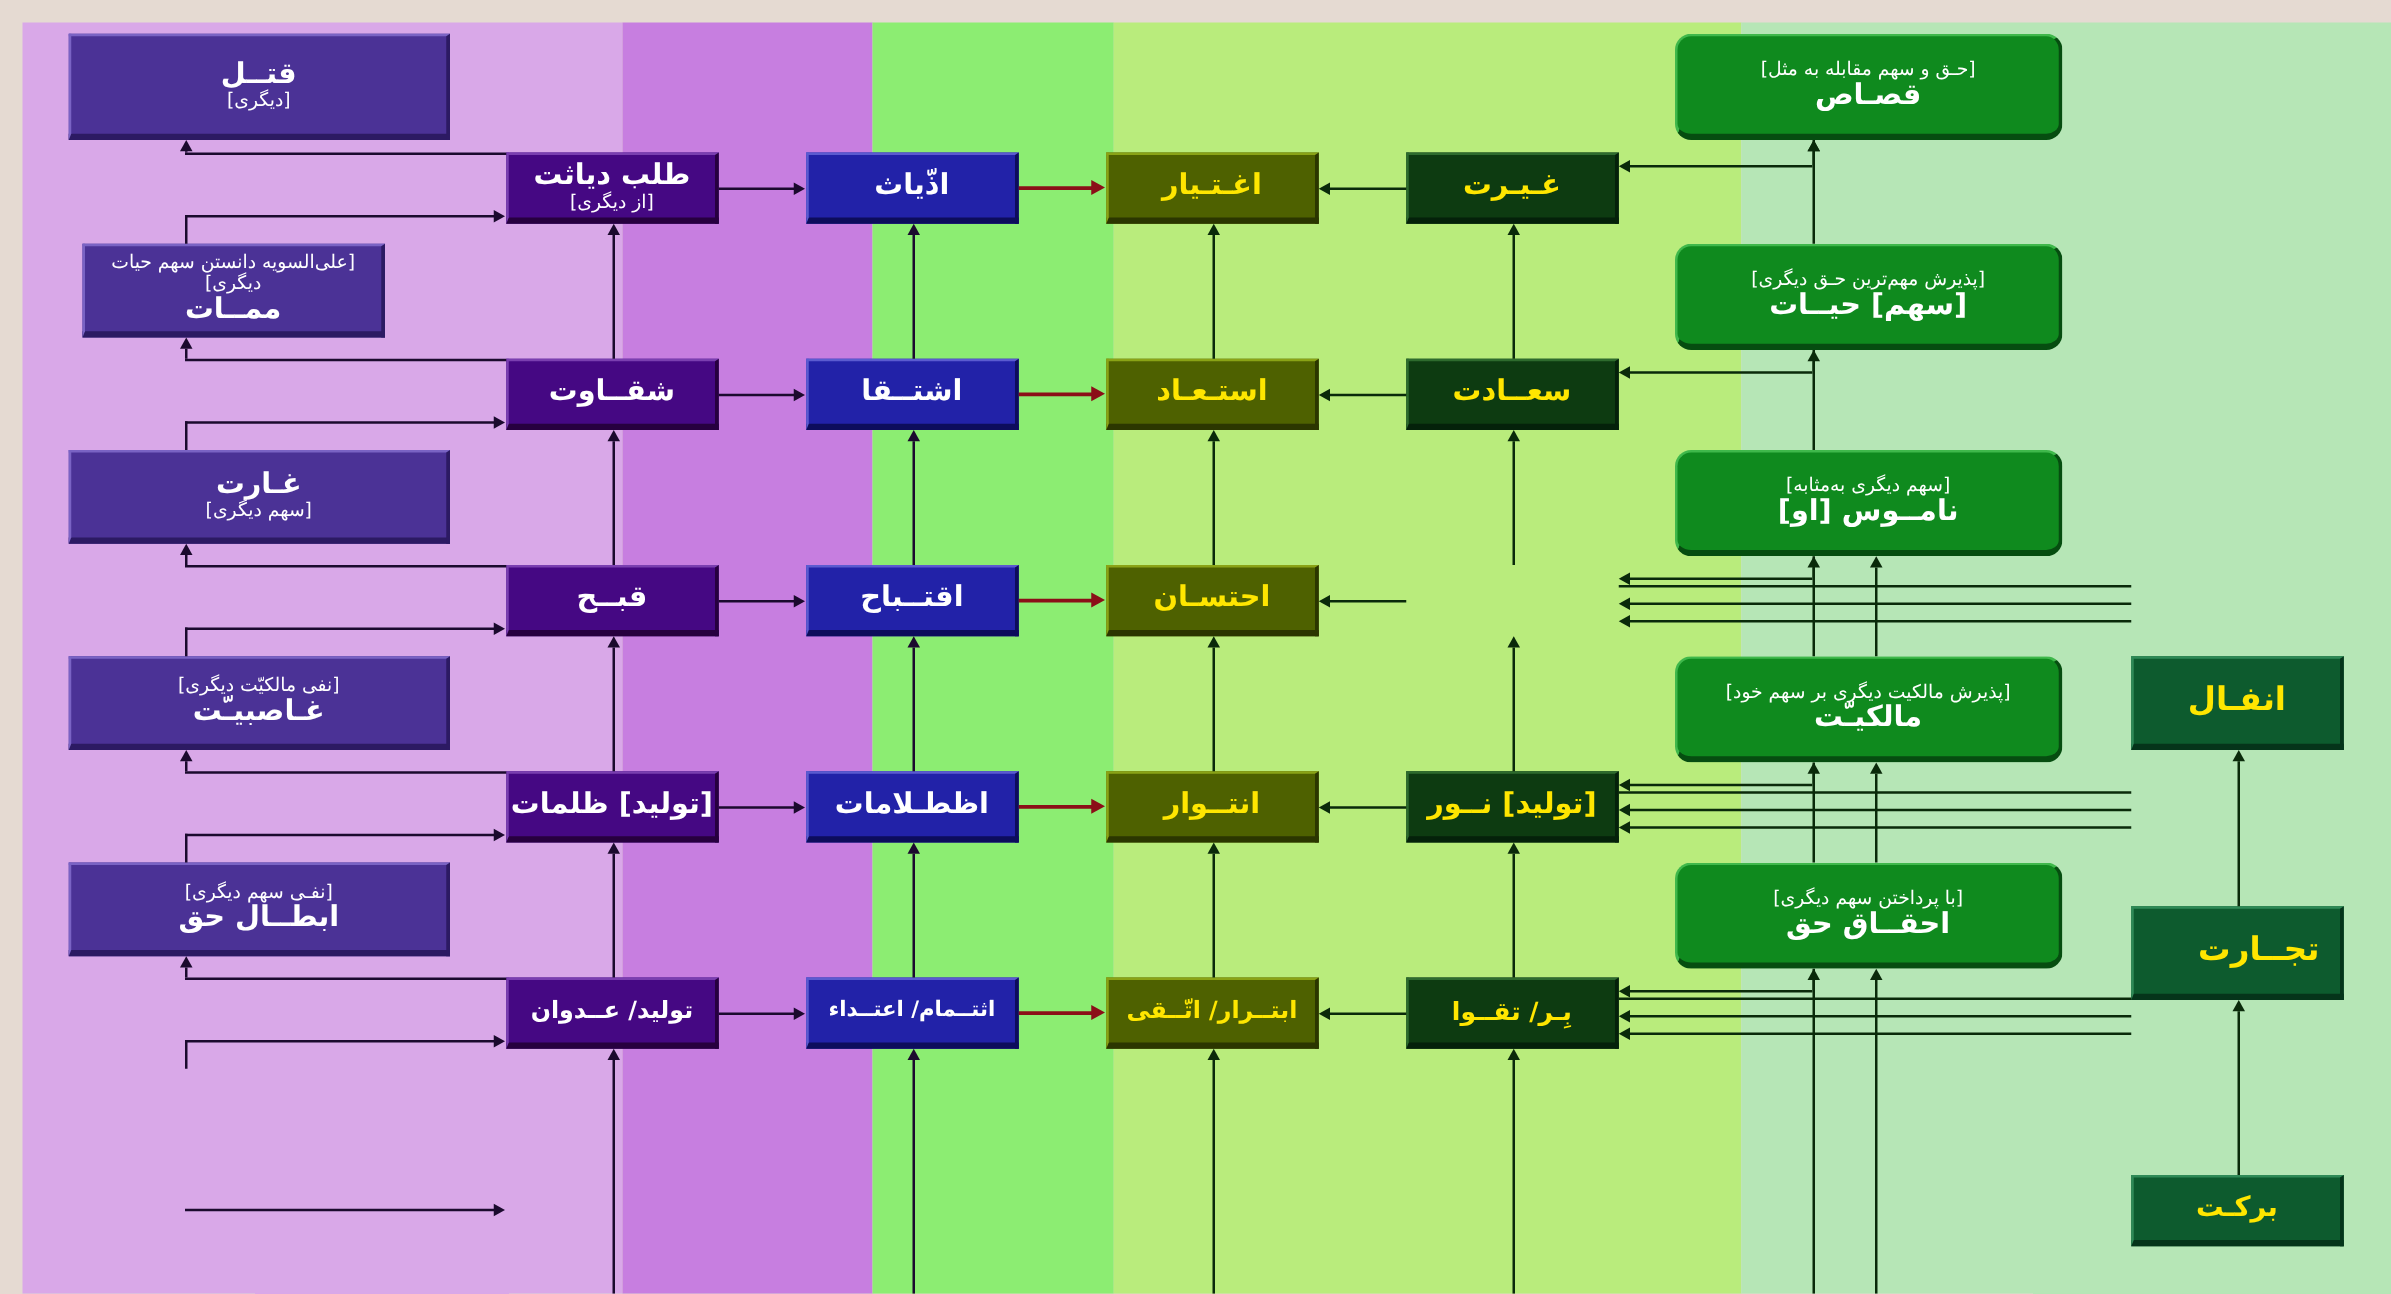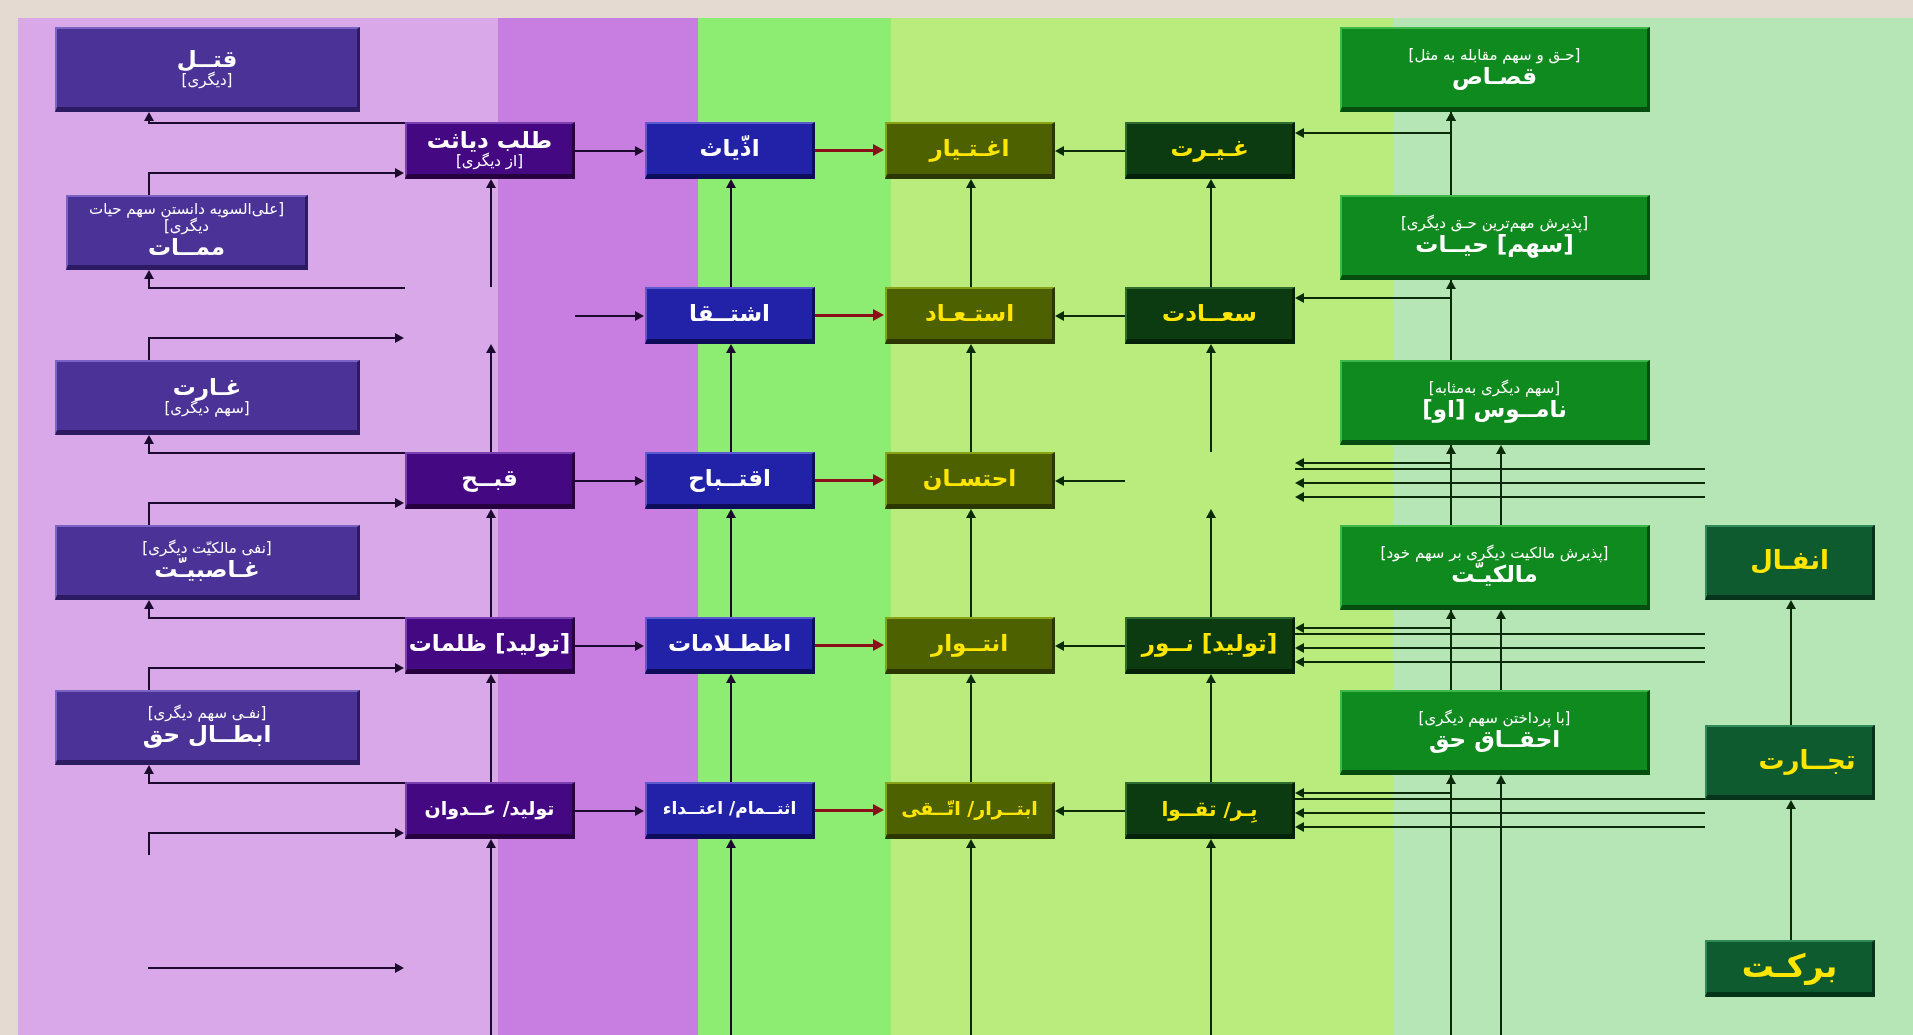--- a/index.html
+++ b/index.html
@@ -33,21 +33,21 @@
   .b-violet{background:#4b3296;border-color:#7a63c4 #2c1a63 #2c1a63 #7a63c4;color:#ffffff;}
   
   .b-dpurple{background:#450883;border-color:#7a3fb0 #27003f #27003f #7a3fb0;color:#ffffff;}
   
   .b-blue{background:#2222a8;border-color:#5b5bd0 #0d0d5c #0d0d5c #5b5bd0;color:#ffffff;text-align:center;}
   
   .b-olive{background:#4e6100;border-color:#8aa316 #2b3600 #2b3600 #8aa316;color:#ffe600;}
   
   .b-dgreen{background:#0d3b11;border-color:#2e6b2e #04210a #04210a #2e6b2e;color:#ffe600;}
   
-  .b-green{background:#0f8a1e;border-color:#3fb84b #064d10 #064d10 #3fb84b;color:#ffffff;}
+  .b-green{background:#0f8a1e;border-color:#3fb84b #064d10 #064d10 #3fb84b;color:#ffffff;border-radius:13px;}
   
   .b-rgreen{background:#0d5b2e;border-color:#2f8a57 #05341a #05341a #2f8a57;color:#ffe600;}
 
   .ln{position:absolute;background:#1b0a2e;}
   .ln.h{height:2px;}
   .ln.v{width:2px;}
   .ln.g{background:#0a2a0a;}
   .ln.r{background:#8b0f18;height:3px;}
 
   .ah{position:absolute;width:0;height:0;border-style:solid;}
@@ -86,20 +86,23 @@
       <div class="main">غـیـرت</div>
     </div>
     <div class="box b-green" style="font-size: 23px; left: 1340px; top: 27px; width: 310px; height: 85px;">
       <div class="sub" style="font-size: 15px;">[حـق و سهم مقابله به مثل]</div>
       <div class="main">قصـاص</div>
     </div>
     <div class="box b-violet" style="font-size: 23px; left: 66px; top: 195px; width: 242px; height: 75px;">
       <div class="sub" style="font-size: 15px;">[علی‌السویه دانستن سهم حیات دیگری]</div>
       <div class="main">ممــات</div>
     </div>
+    <div class="box b-dpurple" style="font-size: 23px; left: 405px; top: 287px; width: 170px; height: 57px;">
+      <div class="main">شقــاوت</div>
+    </div>
     <div class="box b-blue" style="font-size: 23px; left: 645px; top: 287px; width: 170px; height: 57px;">
       <div class="main">اشتــقا</div>
     </div>
     <div class="box b-olive" style="font-size: 23px; left: 885px; top: 287px; width: 170px; height: 57px;">
       <div class="main">استـعـاد</div>
     </div>
     <div class="box b-dgreen" style="font-size: 23px; left: 1125px; top: 287px; width: 170px; height: 57px;">
       <div class="main">سعــادت</div>
     </div>
     <div class="box b-green" style="font-size: 23px; left: 1340px; top: 195px; width: 310px; height: 85px;">
@@ -162,21 +165,21 @@
     <div class="box b-green" style="font-size: 23px; left: 1340px; top: 690px; width: 310px; height: 85px;">
       <div class="sub" style="font-size: 15px;">[با پرداختن سهم دیگری]</div>
       <div class="main">احقــاق حق</div>
     </div>
     <div class="box b-rgreen" style="font-size: 26px; left: 1705px; top: 525px; width: 170px; height: 75px;">
       <div class="main">انفـال</div>
     </div>
     <div class="box b-rgreen" style="font-size: 26px; left: 1705px; top: 725px; width: 170px; height: 75px; padding-left: 35px;">
       <div class="main">تجــارت</div>
     </div>
-    <div class="box b-rgreen" style="font-size: 32px; left: 1705px; top: 940px; width: 170px; height: 57px;">
+    <div class="box b-rgreen" style="font-size: 22px; left: 1705px; top: 940px; width: 170px; height: 57px;">
       <div class="main">برکـت</div>
     </div>
     <div class="ln h " style="left: 575px; top: 150px; width: 61px;"></div>
     <div class="ah right " style="left: 635px; top: 146px;"></div>
     <div class="ln h r" style="left: 815px; top: 149px; width: 59px;"></div>
     <div class="ah right rr" style="left: 873px; top: 144px;"></div>
     <div class="ln h g" style="left: 1064px; top: 150px; width: 61px;"></div>
     <div class="ah left gg" style="left: 1055px; top: 146px;"></div>
     <div class="ln h " style="left: 575px; top: 315px; width: 61px;"></div>
     <div class="ah right " style="left: 635px; top: 311px;"></div>

